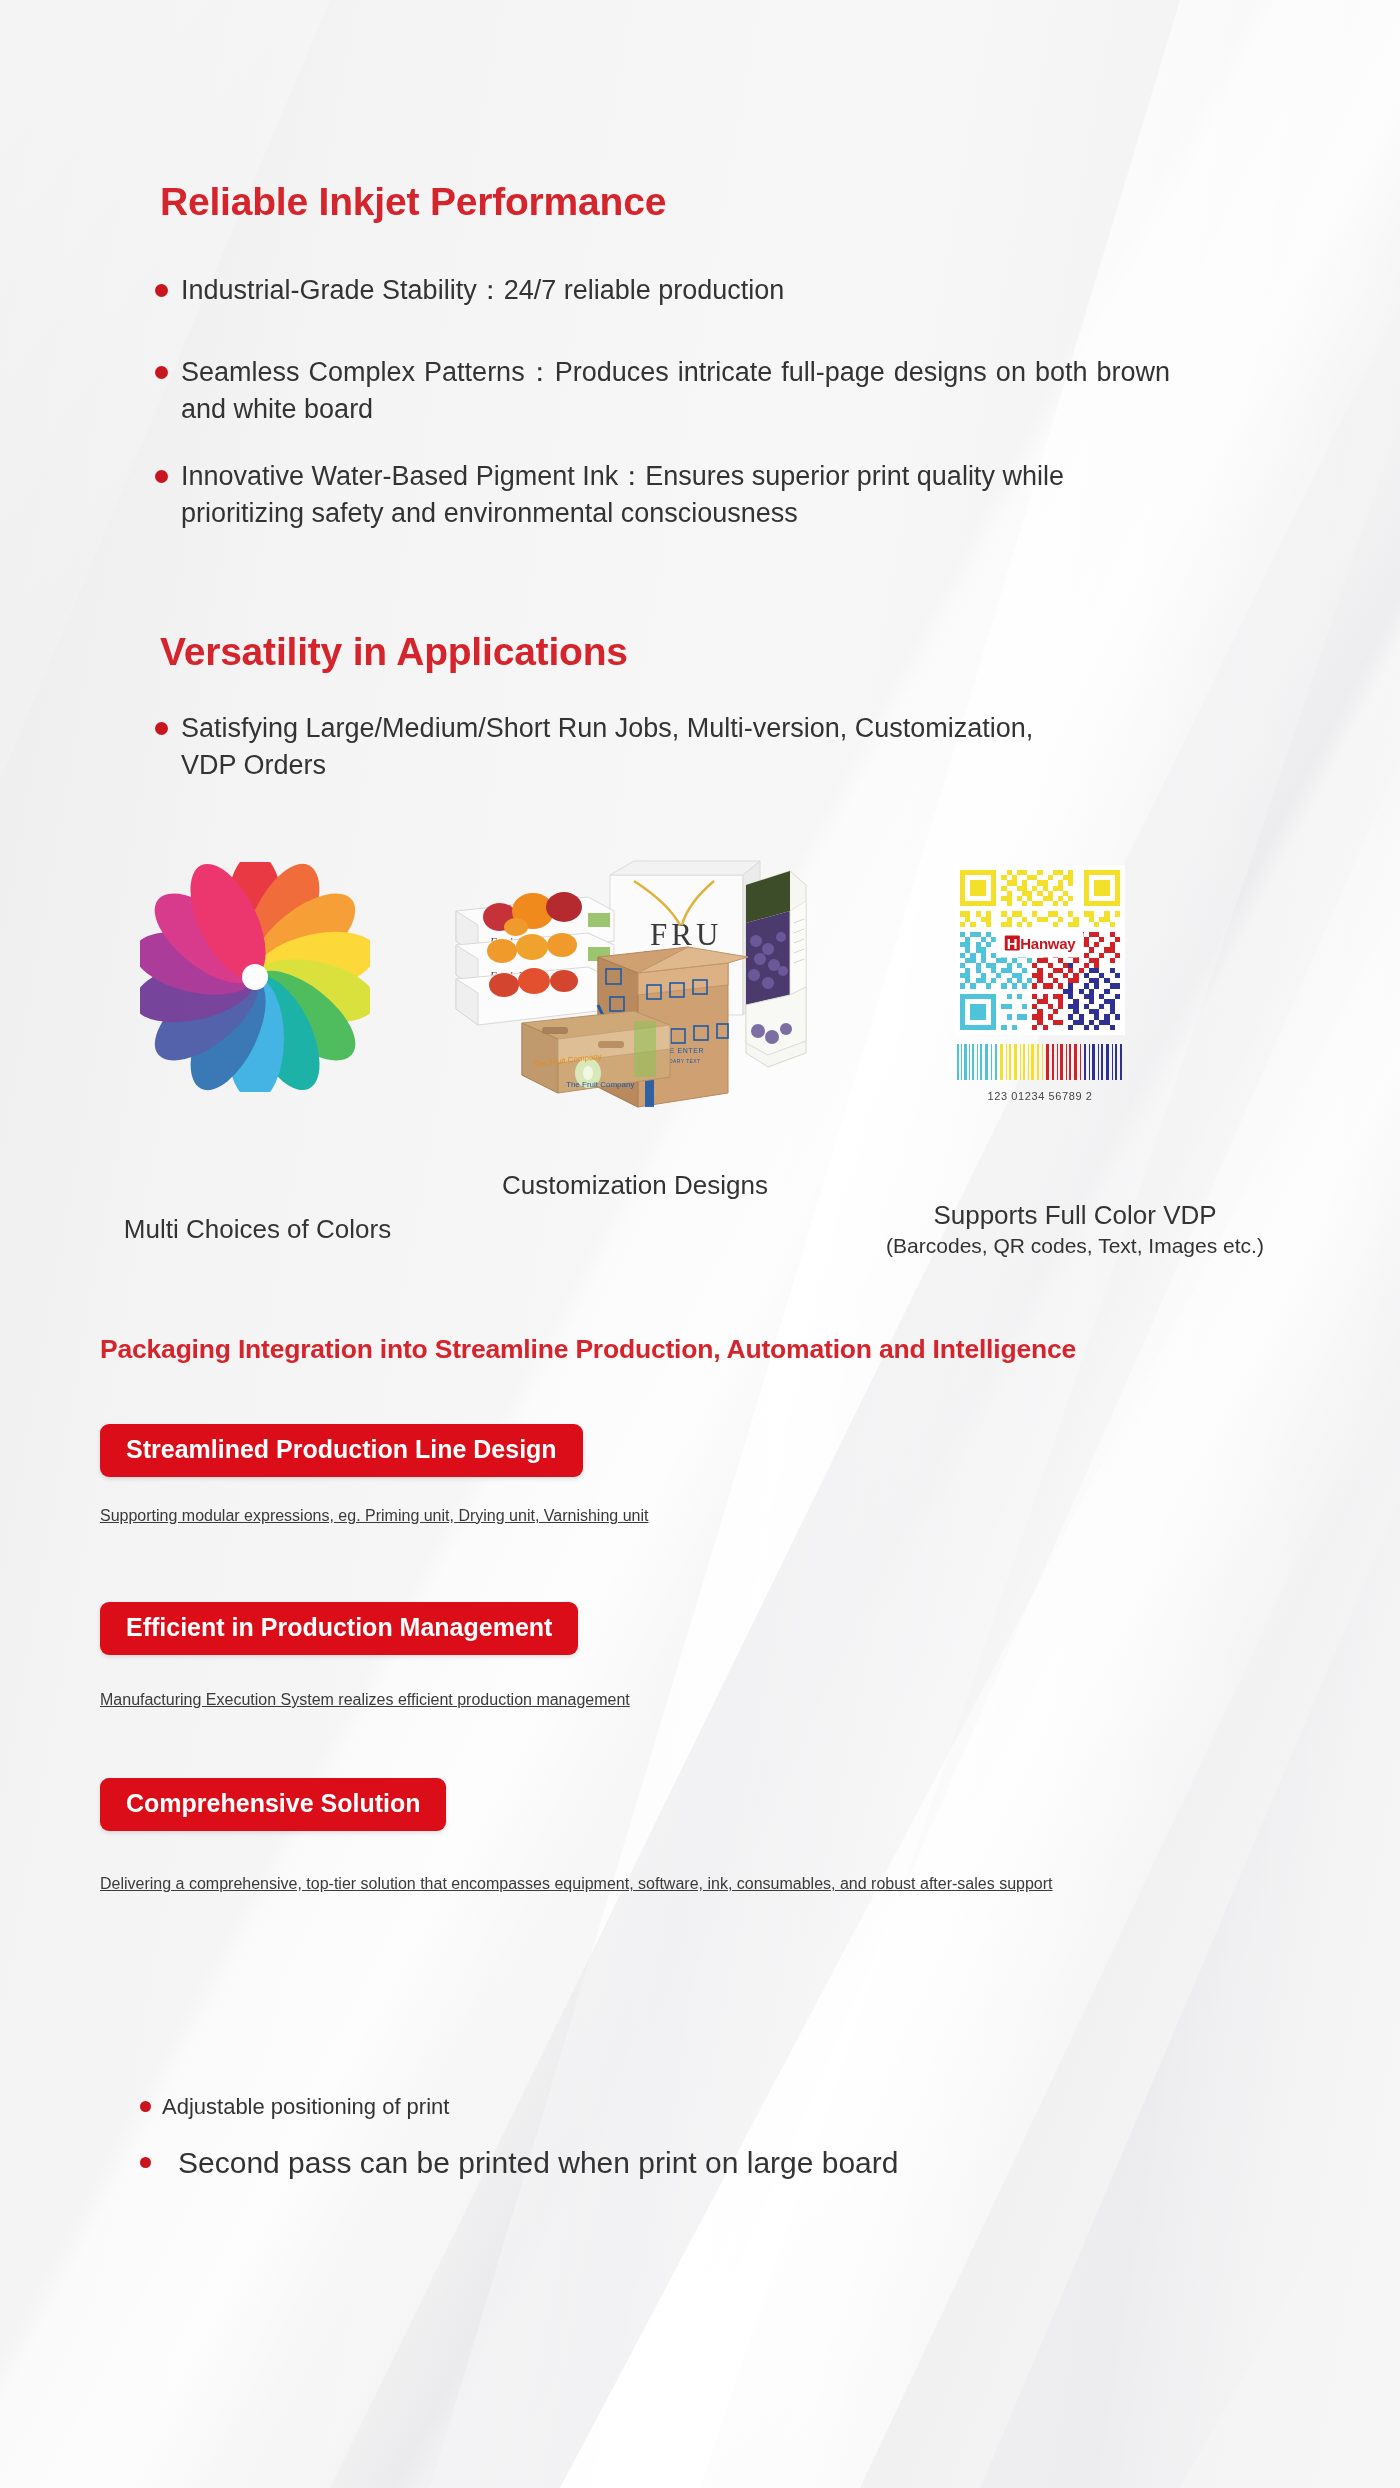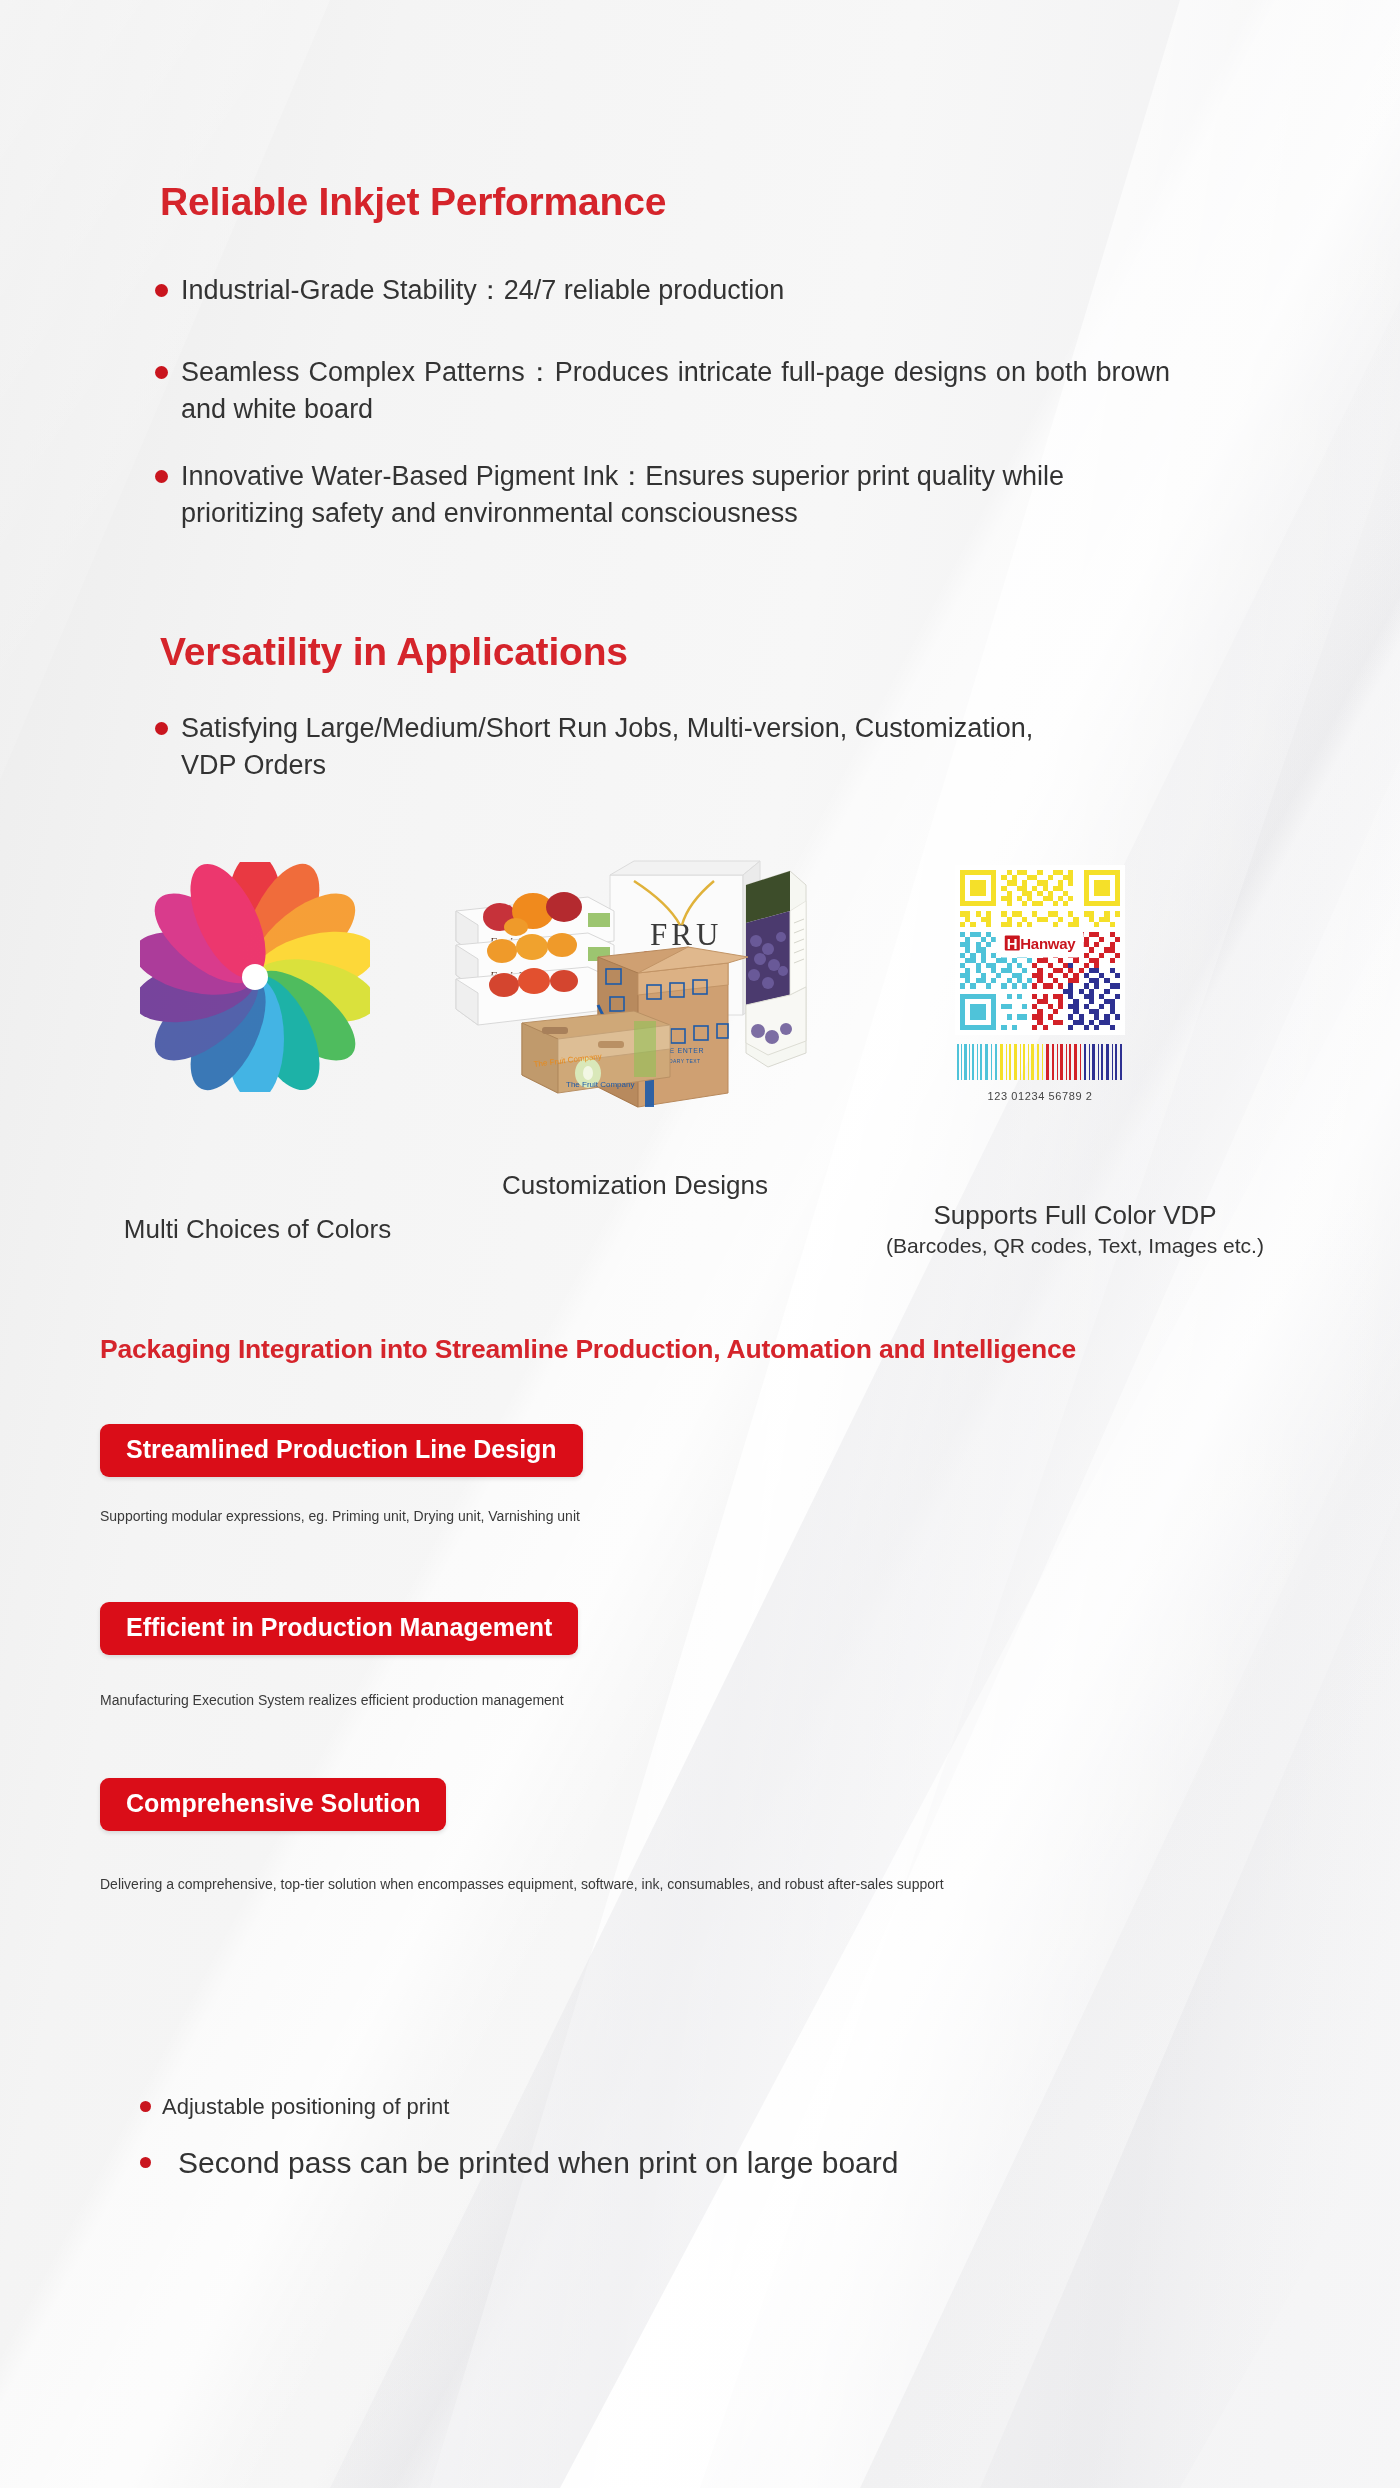--- a/index.html
+++ b/index.html
@@ -109,23 +109,24 @@
     background: #DA0D18;
     color: #ffffff;
     font-weight: bold;
     font-size: 25px;
     line-height: 25px;
     padding: 13px 26px 15px 26px;
     border-radius: 9px;
     box-shadow: 0 2px 4px rgba(0,0,0,0.12);
   }
   .badge-desc {
-    font-size: 14px;
+    font-size: 16px;
     line-height: 32px;
     color: #3a3a3a;
+    text-decoration: underline;
   }
 
   
   .blk { position: absolute; }
 
   
   .flower-wrap { position: relative; width: 230px; height: 230px; }
 
   
   .qr-box { position: relative; width: 170px; height: 170px; }
@@ -710,21 +711,21 @@
     <div class="badge">Efficient in Production Management</div>
   </div>
   <div class="blk" style="left:100px; top:1684px; width:1180px;">
     <div class="badge-desc">Manufacturing Execution System realizes efficient production management</div>
   </div>
 
   <div class="blk" style="left:100px; top:1778px;">
     <div class="badge">Comprehensive Solution</div>
   </div>
   <div class="blk" style="left:100px; top:1868px; width:1245px;">
-    <div class="badge-desc">Delivering a comprehensive, top-tier solution when encompasses equipment, software, ink, consumables, and robust after-sales support</div>
+    <div class="badge-desc">Delivering a comprehensive, top-tier solution that encompasses equipment, software, ink, consumables, and robust after-sales support</div>
   </div>
 
 
   <div class="blk bullet-row" style="left:140px; top:2092px; width:800px;">
     <span class="dot small"></span>
     <span class="b-text" style="font-size:22px; line-height:30px;">Adjustable positioning of print</span>
   </div>
 
   <div class="blk bullet-row" style="left:140px; top:2148px; width:850px;">
     <span class="dot small"></span>

